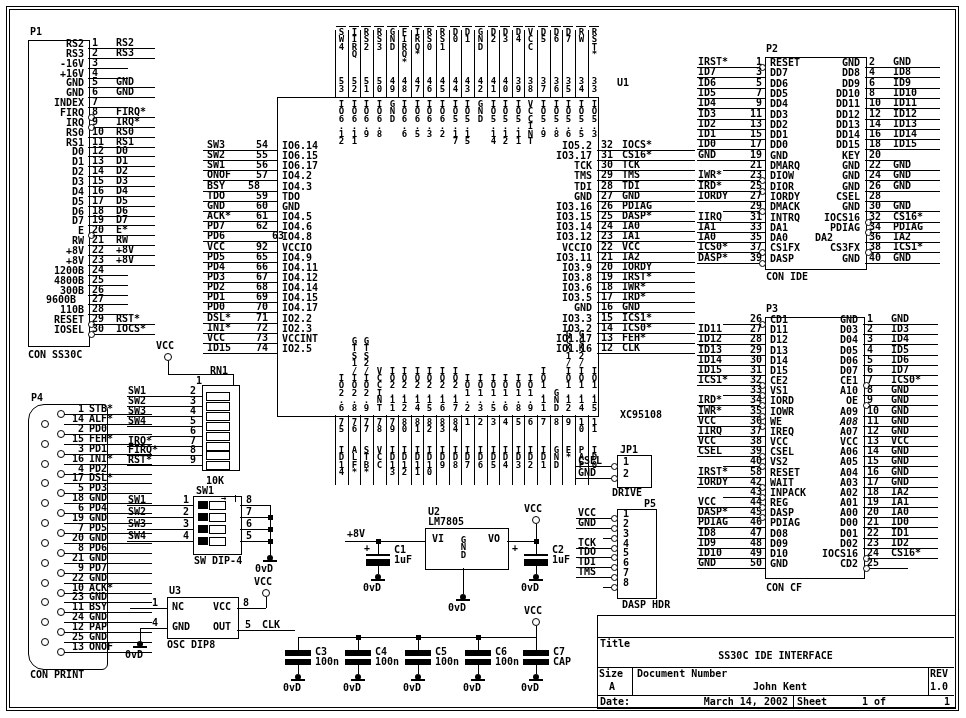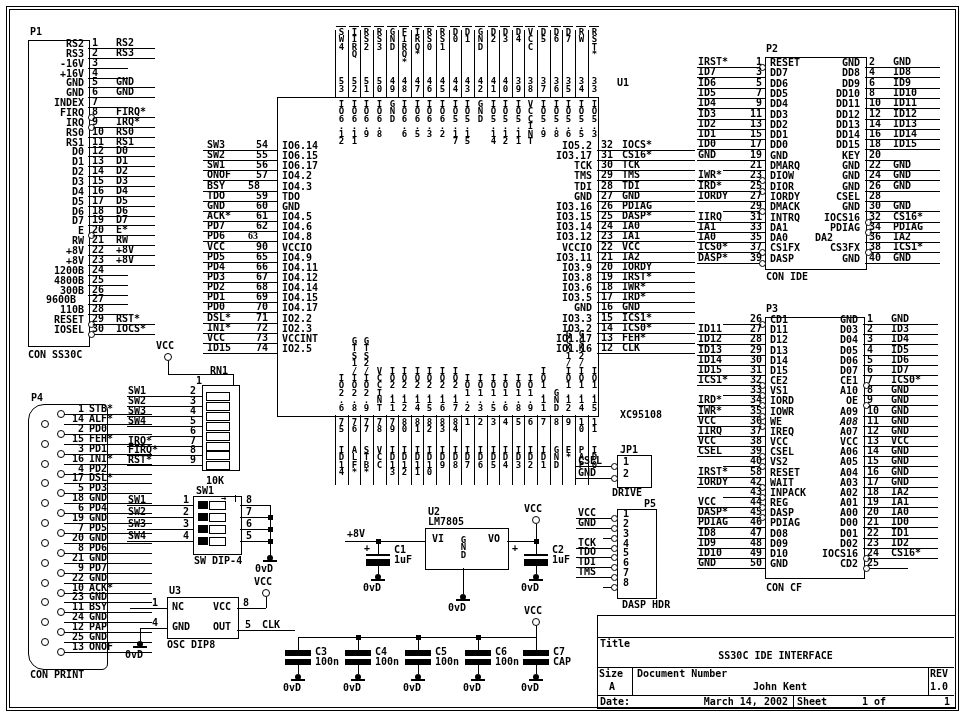--- a/index.html
+++ b/index.html
@@ -204,25 +204,25 @@
     <div class="hw" style="left: 203px; top: 221px; width: 74px;"></div>
     <div class="lbl" style="left: 207px; top: 211px;">ACK*</div>
     <div class="lbl" style="left: 240px; top: 211px; width: 28px; text-align: right;">61</div>
     <div class="lbl" style="left: 282px; top: 212px;">IO4.5</div>
     <div class="hw" style="left: 203px; top: 231px; width: 74px;"></div>
     <div class="lbl" style="left: 207px; top: 221px;">PD7</div>
     <div class="lbl" style="left: 240px; top: 221px; width: 28px; text-align: right;">62</div>
     <div class="lbl" style="left: 282px; top: 222px;">IO4.6</div>
     <div class="hw" style="left: 203px; top: 241px; width: 74px;"></div>
     <div class="lbl" style="left: 207px; top: 231px;">PD6</div>
-    <div class="lbl" style="left: 248px; top: 231px; width: 28px; text-align: left; font-family: Liberation Serif, serif;">63</div>
+    <div class="lbl" style="left: 256px; top: 231px; width: 28px; text-align: right;">63</div>
     <div class="lbl" style="left: 282px; top: 232px;">IO4.8</div>
     <div class="hw" style="left: 203px; top: 252px; width: 74px;"></div>
     <div class="lbl" style="left: 207px; top: 242px;">VCC</div>
-    <div class="lbl" style="left: 240px; top: 242px; width: 28px; text-align: right;">90</div>
+    <div class="lbl" style="left: 240px; top: 242px; width: 28px; text-align: right;">92</div>
     <div class="lbl" style="left: 282px; top: 243px;">VCCIO</div>
     <div class="hw" style="left: 203px; top: 262px; width: 74px;"></div>
     <div class="lbl" style="left: 207px; top: 252px;">PD5</div>
     <div class="lbl" style="left: 240px; top: 252px; width: 28px; text-align: right;">65</div>
     <div class="lbl" style="left: 282px; top: 253px;">IO4.9</div>
     <div class="hw" style="left: 203px; top: 272px; width: 74px;"></div>
     <div class="lbl" style="left: 207px; top: 262px;">PD4</div>
     <div class="lbl" style="left: 240px; top: 262px; width: 28px; text-align: right;">66</div>
     <div class="lbl" style="left: 282px; top: 263px;">IO4.11</div>
     <div class="hw" style="left: 203px; top: 282px; width: 74px;"></div>

